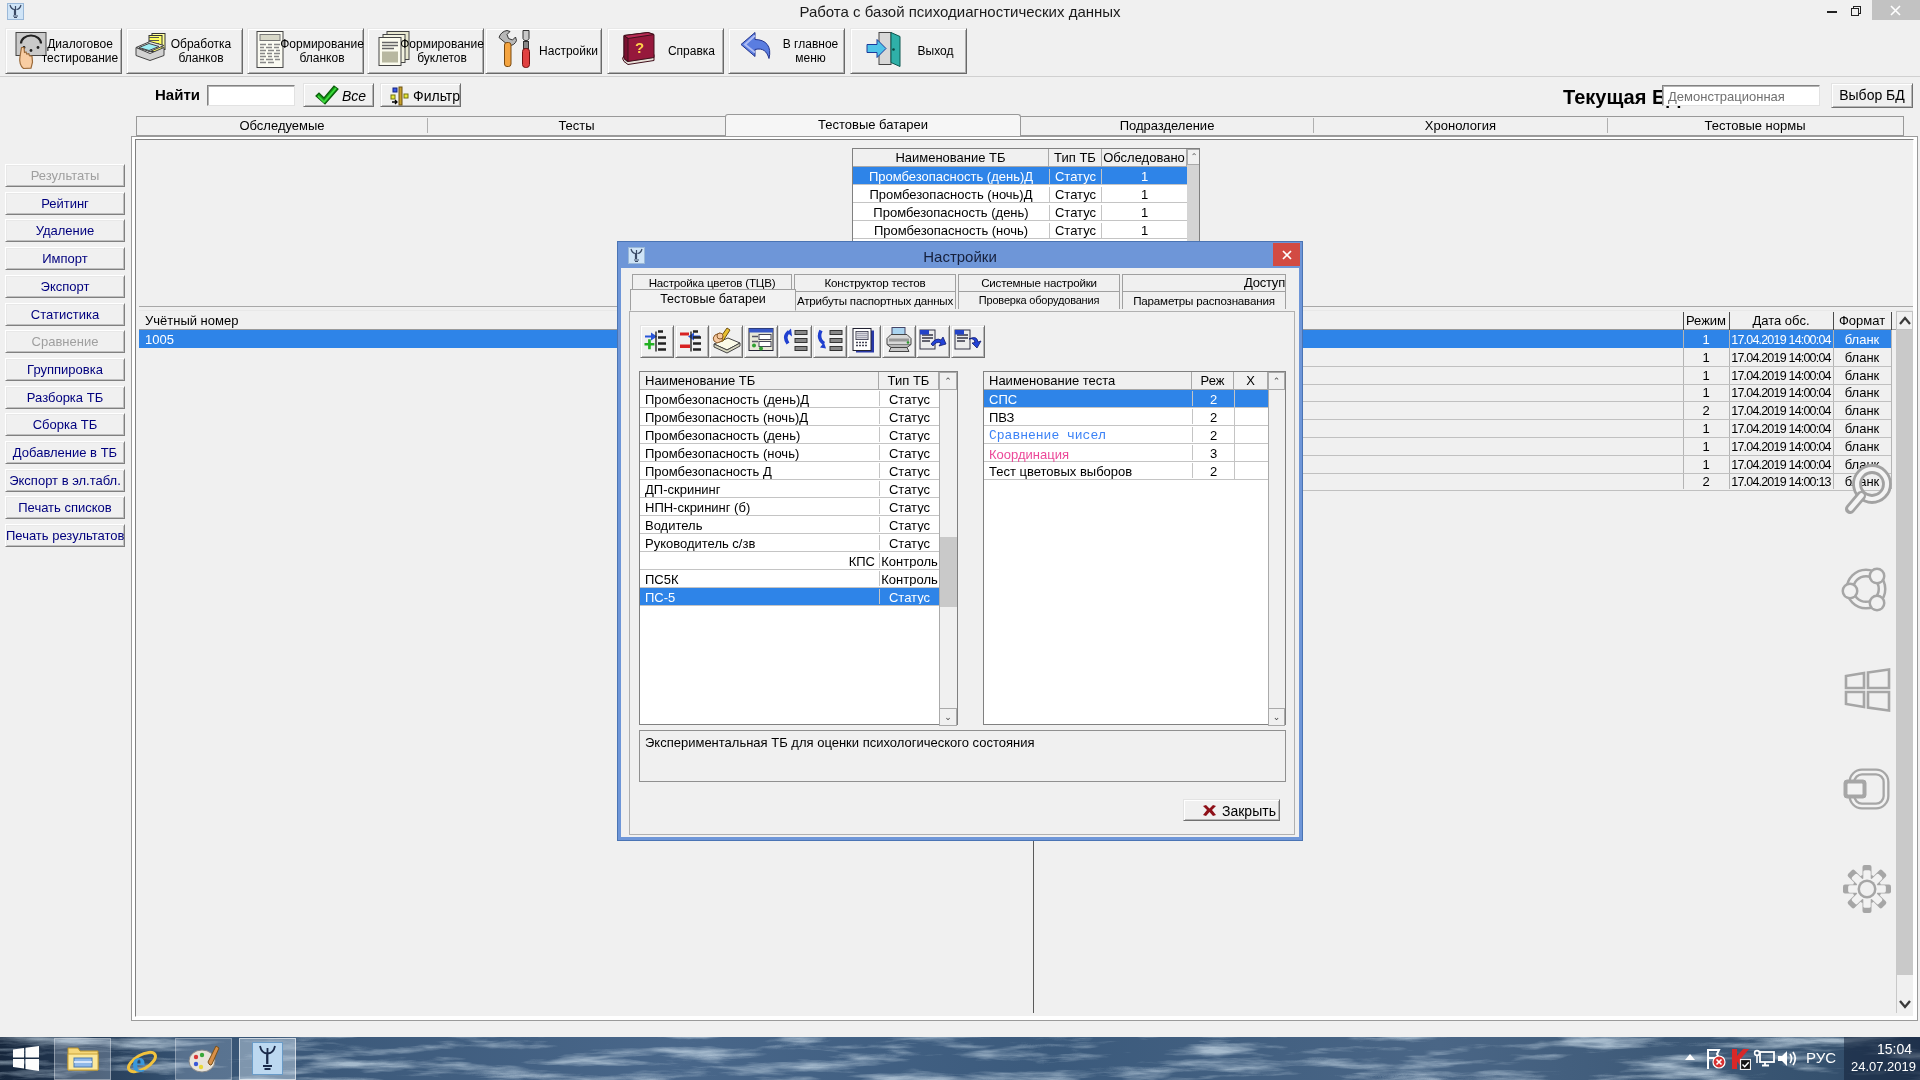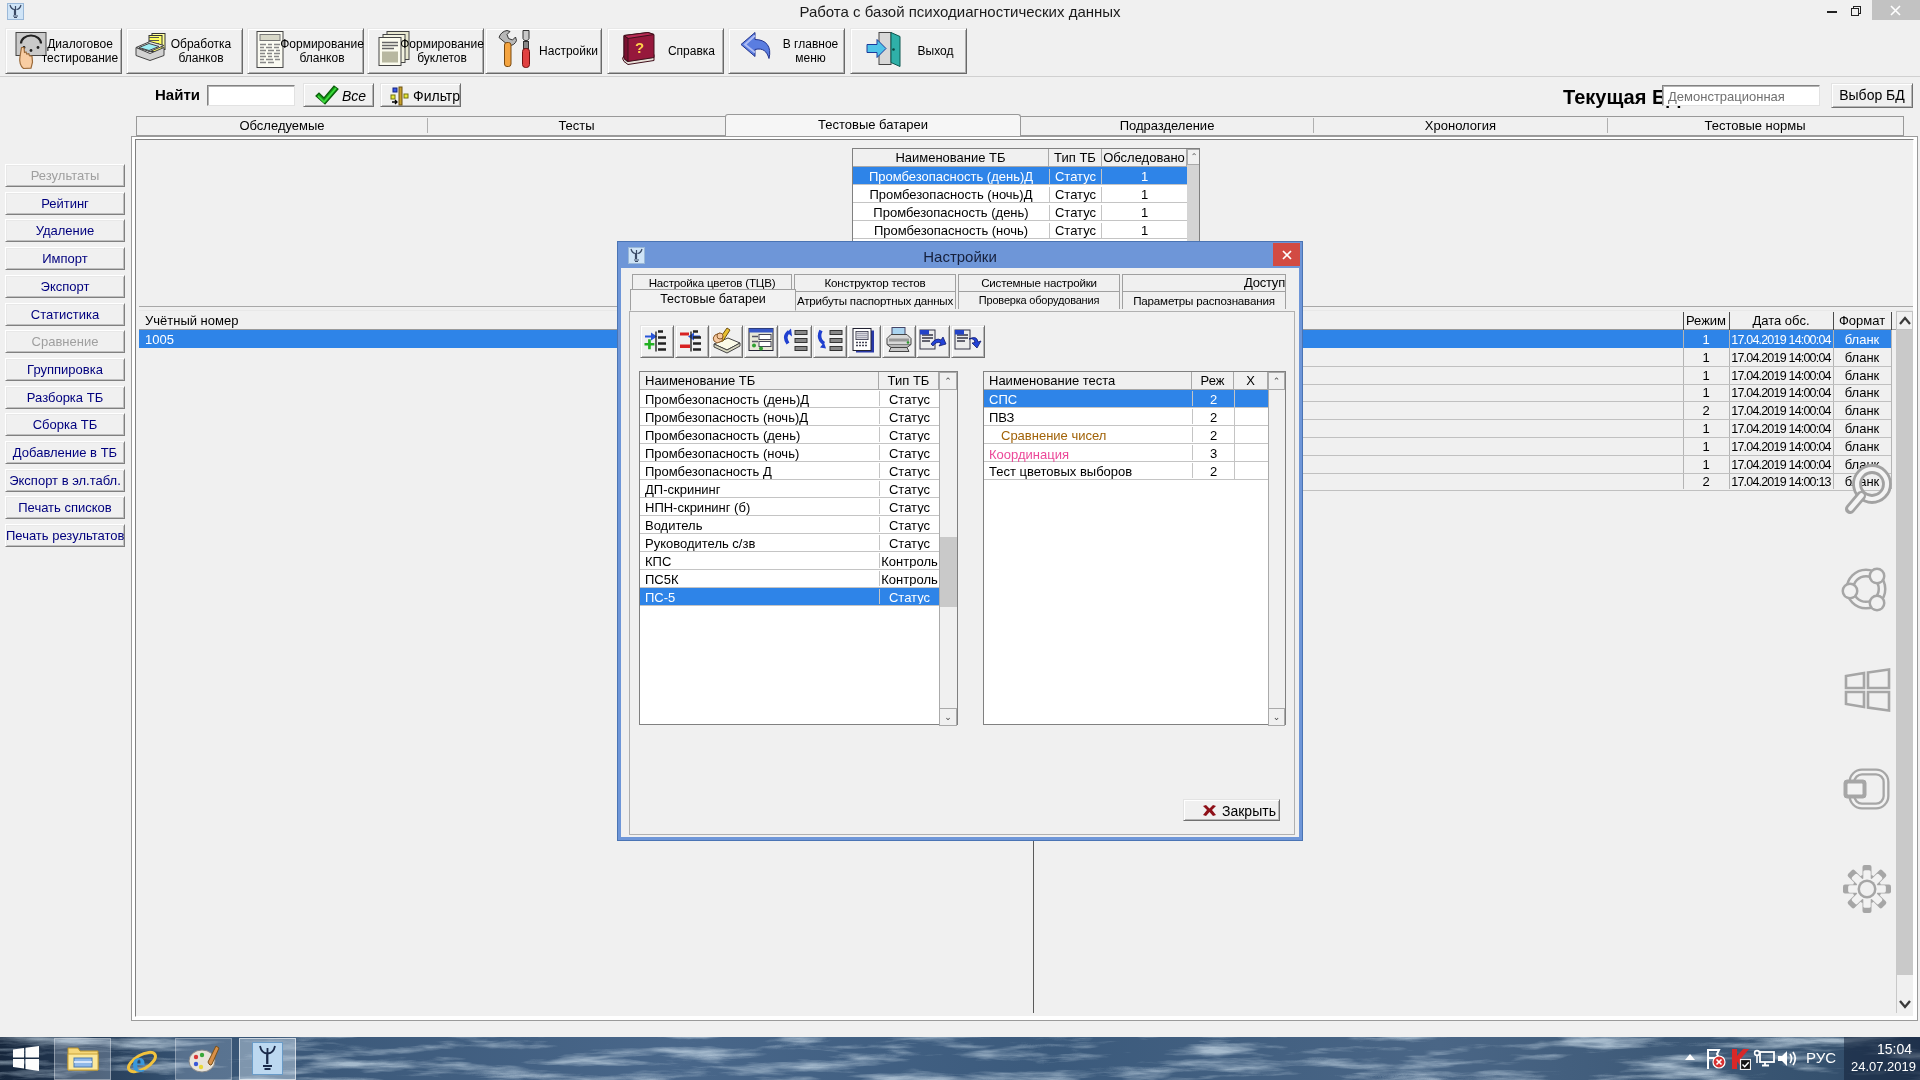--- a/index.html
+++ b/index.html
@@ -435,21 +435,21 @@
       <div class="abs" style="left:0;top:126px;width:299px;height:18px;background:#fff;border-bottom:1px solid #c4c4c4;"></div>
       <div class="cell" style="left:5px;top:128px;width:230px;color:#000;">НПН-скрининг (б)</div>
       <div class="cell" style="left:239px;top:128px;width:60px;text-align:center;color:#000;border-left:1px solid #c4c4c4;margin-top:-1px;padding-top:1px;height:15px;">Статус</div>
       <div class="abs" style="left:0;top:144px;width:299px;height:18px;background:#fff;border-bottom:1px solid #c4c4c4;"></div>
       <div class="cell" style="left:5px;top:146px;width:230px;color:#000;">Водитель</div>
       <div class="cell" style="left:239px;top:146px;width:60px;text-align:center;color:#000;border-left:1px solid #c4c4c4;margin-top:-1px;padding-top:1px;height:15px;">Статус</div>
       <div class="abs" style="left:0;top:162px;width:299px;height:18px;background:#fff;border-bottom:1px solid #c4c4c4;"></div>
       <div class="cell" style="left:5px;top:164px;width:230px;color:#000;">Руководитель с/зв</div>
       <div class="cell" style="left:239px;top:164px;width:60px;text-align:center;color:#000;border-left:1px solid #c4c4c4;margin-top:-1px;padding-top:1px;height:15px;">Статус</div>
       <div class="abs" style="left:0;top:180px;width:299px;height:18px;background:#fff;border-bottom:1px solid #c4c4c4;"></div>
-      <div class="cell" style="left:5px;top:182px;width:230px;color:#000;">КПС</div>
+      <div class="cell" style="left:5px;top:182px;width:230px;color:#000;text-align:right;">КПС</div>
       <div class="cell" style="left:239px;top:182px;width:60px;text-align:center;color:#000;border-left:1px solid #c4c4c4;margin-top:-1px;padding-top:1px;height:15px;">Контроль</div>
       <div class="abs" style="left:0;top:198px;width:299px;height:18px;background:#fff;border-bottom:1px solid #c4c4c4;"></div>
       <div class="cell" style="left:5px;top:200px;width:230px;color:#000;">ПС5К</div>
       <div class="cell" style="left:239px;top:200px;width:60px;text-align:center;color:#000;border-left:1px solid #c4c4c4;margin-top:-1px;padding-top:1px;height:15px;">Контроль</div>
       <div class="abs" style="left:0;top:216px;width:299px;height:18px;background:#2e84e8;border-bottom:1px solid #c4c4c4;"></div>
       <div class="cell" style="left:5px;top:218px;width:230px;color:#fff;">ПС-5</div>
       <div class="cell" style="left:239px;top:218px;width:60px;text-align:center;color:#fff;border-left:1px solid #c4c4c4;margin-top:-1px;padding-top:1px;height:15px;">Статус</div>
     </div>
 
   <div class="abs" style="left:362px;top:126px;width:303px;height:354px;background:#fff;border:1px solid #808080;" id="dlgrtable">
@@ -461,33 +461,36 @@
       <div class="abs" style="left:284px;top:336px;width:17px;height:18px;background:#f0f0f0;border:1px solid #aaa;font-size:9px;text-align:center;line-height:16px;color:#444;">⌄</div>
       <div class="abs" style="left:0;top:18px;width:284px;height:18px;background:#2e84e8;border-bottom:1px solid #c4c4c4;"></div>
       <div class="cell" style="left:5px;top:20px;width:200px;color:#fff;">СПС</div>
       <div class="cell" style="left:208px;top:20px;width:42px;text-align:center;color:#fff;border-left:1px solid #c4c4c4;margin-top:-1px;padding-top:1px;height:15px;">2</div>
       <div class="vline" style="left:250px;top:18px;height:18px;background:#c4c4c4;"></div>
       <div class="abs" style="left:0;top:36px;width:284px;height:18px;background:#fff;border-bottom:1px solid #c4c4c4;"></div>
       <div class="cell" style="left:5px;top:38px;width:200px;color:#000;">ПВЗ</div>
       <div class="cell" style="left:208px;top:38px;width:42px;text-align:center;color:#000;border-left:1px solid #c4c4c4;margin-top:-1px;padding-top:1px;height:15px;">2</div>
       <div class="vline" style="left:250px;top:36px;height:18px;background:#c4c4c4;"></div>
       <div class="abs" style="left:0;top:54px;width:284px;height:18px;background:#fff;border-bottom:1px solid #c4c4c4;"></div>
-      <div class="cell" style="left:17px;top:56px;width:200px;color:#a16207;">Сравнение чисел</div>
+      <div class="cell" style="left:5px;top:56px;width:200px;color:#3b82f6;font-family:Liberation Mono, monospace;">Сравнение чисел</div>
       <div class="cell" style="left:208px;top:56px;width:42px;text-align:center;color:#000;border-left:1px solid #c4c4c4;margin-top:-1px;padding-top:1px;height:15px;">2</div>
       <div class="vline" style="left:250px;top:54px;height:18px;background:#c4c4c4;"></div>
       <div class="abs" style="left:0;top:72px;width:284px;height:18px;background:#fff;border-bottom:1px solid #c4c4c4;"></div>
       <div class="cell" style="left:5px;top:75px;width:200px;color:#ec4899;">Координация</div>
       <div class="cell" style="left:208px;top:74px;width:42px;text-align:center;color:#000;border-left:1px solid #c4c4c4;margin-top:-1px;padding-top:1px;height:15px;">3</div>
       <div class="vline" style="left:250px;top:72px;height:18px;background:#c4c4c4;"></div>
       <div class="abs" style="left:0;top:90px;width:284px;height:18px;background:#fff;border-bottom:1px solid #c4c4c4;"></div>
       <div class="cell" style="left:5px;top:92px;width:200px;color:#000;">Тест цветовых выборов</div>
       <div class="cell" style="left:208px;top:92px;width:42px;text-align:center;color:#000;border-left:1px solid #c4c4c4;margin-top:-1px;padding-top:1px;height:15px;">2</div>
       <div class="vline" style="left:250px;top:90px;height:18px;background:#c4c4c4;"></div>
     </div>
 
+  <div class="abs" style="left:18px;top:485px;width:647px;height:52px;border:1px solid #909090;background:#f0f0f0;">
+    <span style="position:absolute;left:5px;top:4px;">Экспериментальная ТБ для оценки психологического состояния</span>
+  </div>
 
   <div class="abs raised2" style="left:562px;top:554px;width:97px;height:22px;">
     <svg class="abs" style="left:18px;top:4px;" width="14" height="13" viewBox="0 0 14 13">
         <path d="M1 2 l4 4 -4 5 3 1 3.5 -4 3.5 4 3 -1 -4 -5 4 -4 -3 -1 -3.5 3.5 -3.5 -3.5z" fill="#8e1018"></path>
       </svg>
     <span class="abs" style="left:38px;top:3px;font-size:14px;">Закрыть</span>
   </div>
 </div>
 
 <svg class="abs" style="left:1842px;top:460px;" width="60" height="60" viewBox="0 0 60 60">

